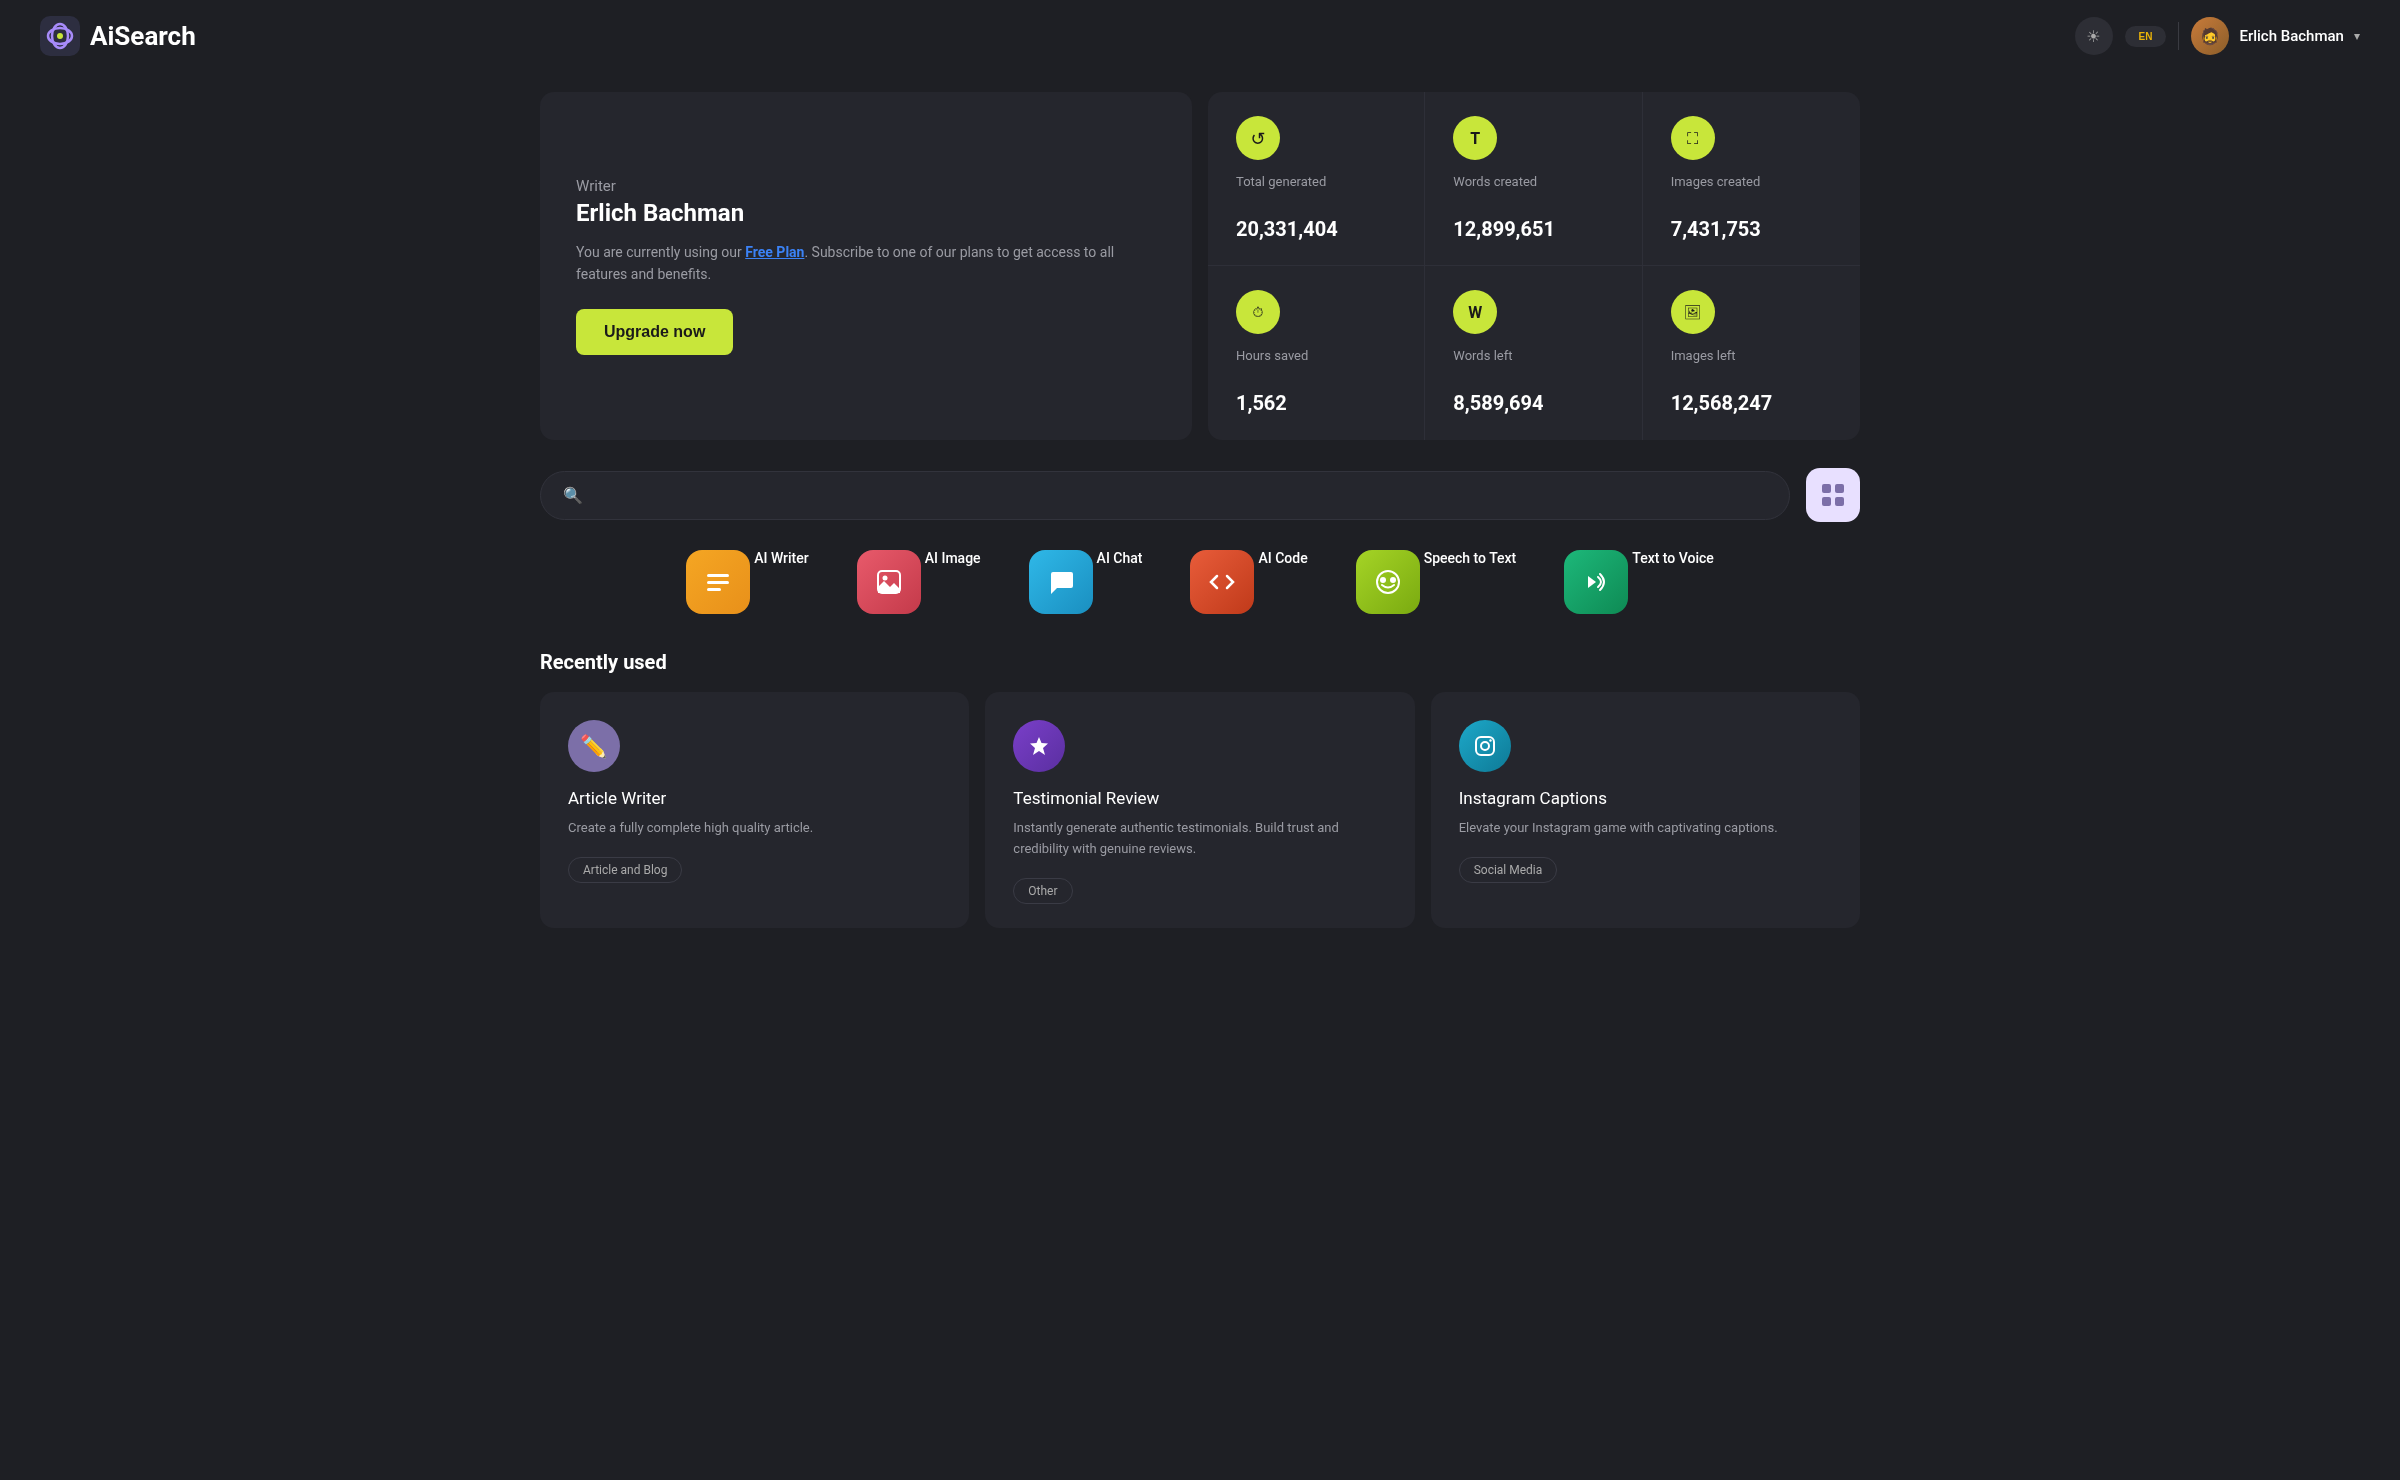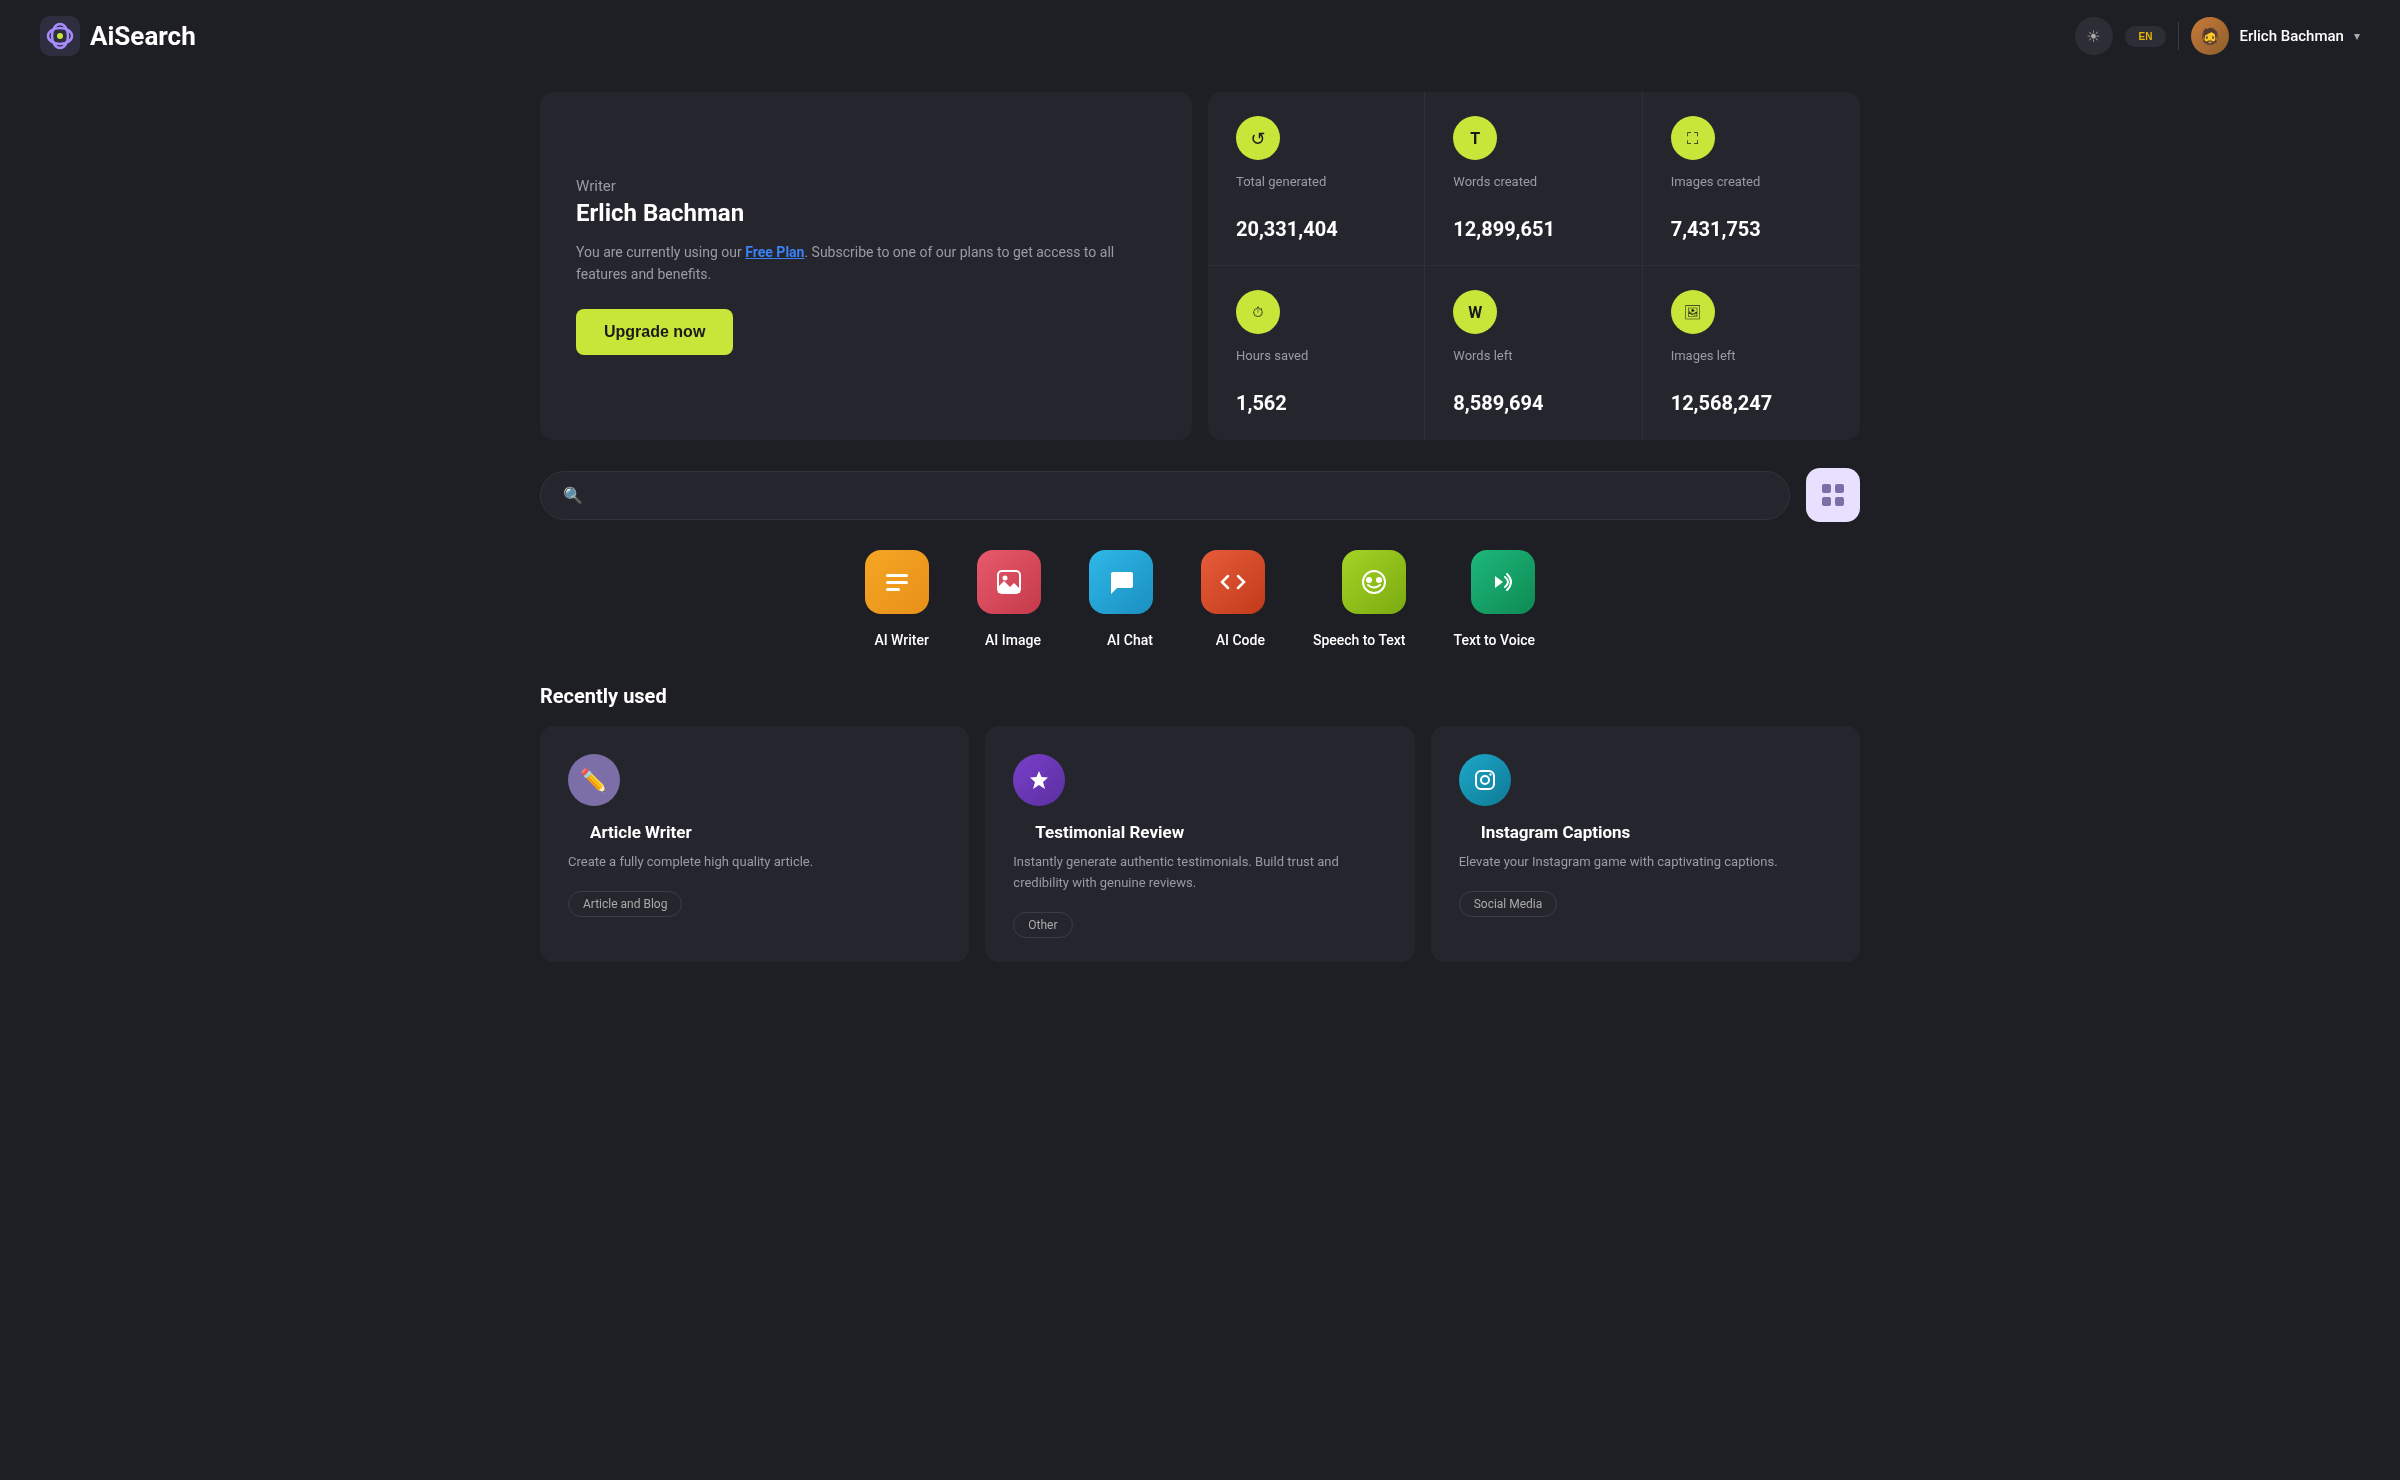--- a/index.html
+++ b/index.html
@@ -234,23 +234,23 @@
 
     
     .tools-row {
       display: flex;
       justify-content: center;
       gap: 48px;
       margin-bottom: 36px;
     }
     .tool-item {
       display: flex;
-      flex-direction: column;
-      align-items: flex-end;
-      gap: 18px;
+      flex-direction: row;
+      align-items: flex-start;
+      gap: 4px;
       cursor: pointer;
     }
     .tool-icon {
       width: 64px;
       height: 64px;
       border-radius: 16px;
       display: flex;
       align-items: center;
       justify-content: center;
       font-size: 26px;
@@ -286,23 +286,22 @@
       border-radius: 50%;
       display: flex;
       align-items: center;
       justify-content: center;
       font-size: 22px;
       color: white;
       margin-bottom: 16px;
     }
     .feature-card-title {
       font-size: 17px;
-      font-weight: 700;
+      font-weight: 400;
       margin-bottom: 10px;
-      margin-left: 22px;
     }
     .feature-card-desc {
       font-size: 13px;
       color: #9a9ba3;
       line-height: 1.6;
       margin-bottom: 18px;
     }
     .feature-tag {
       display: inline-block;
       border: 1px solid #3a3b45;

